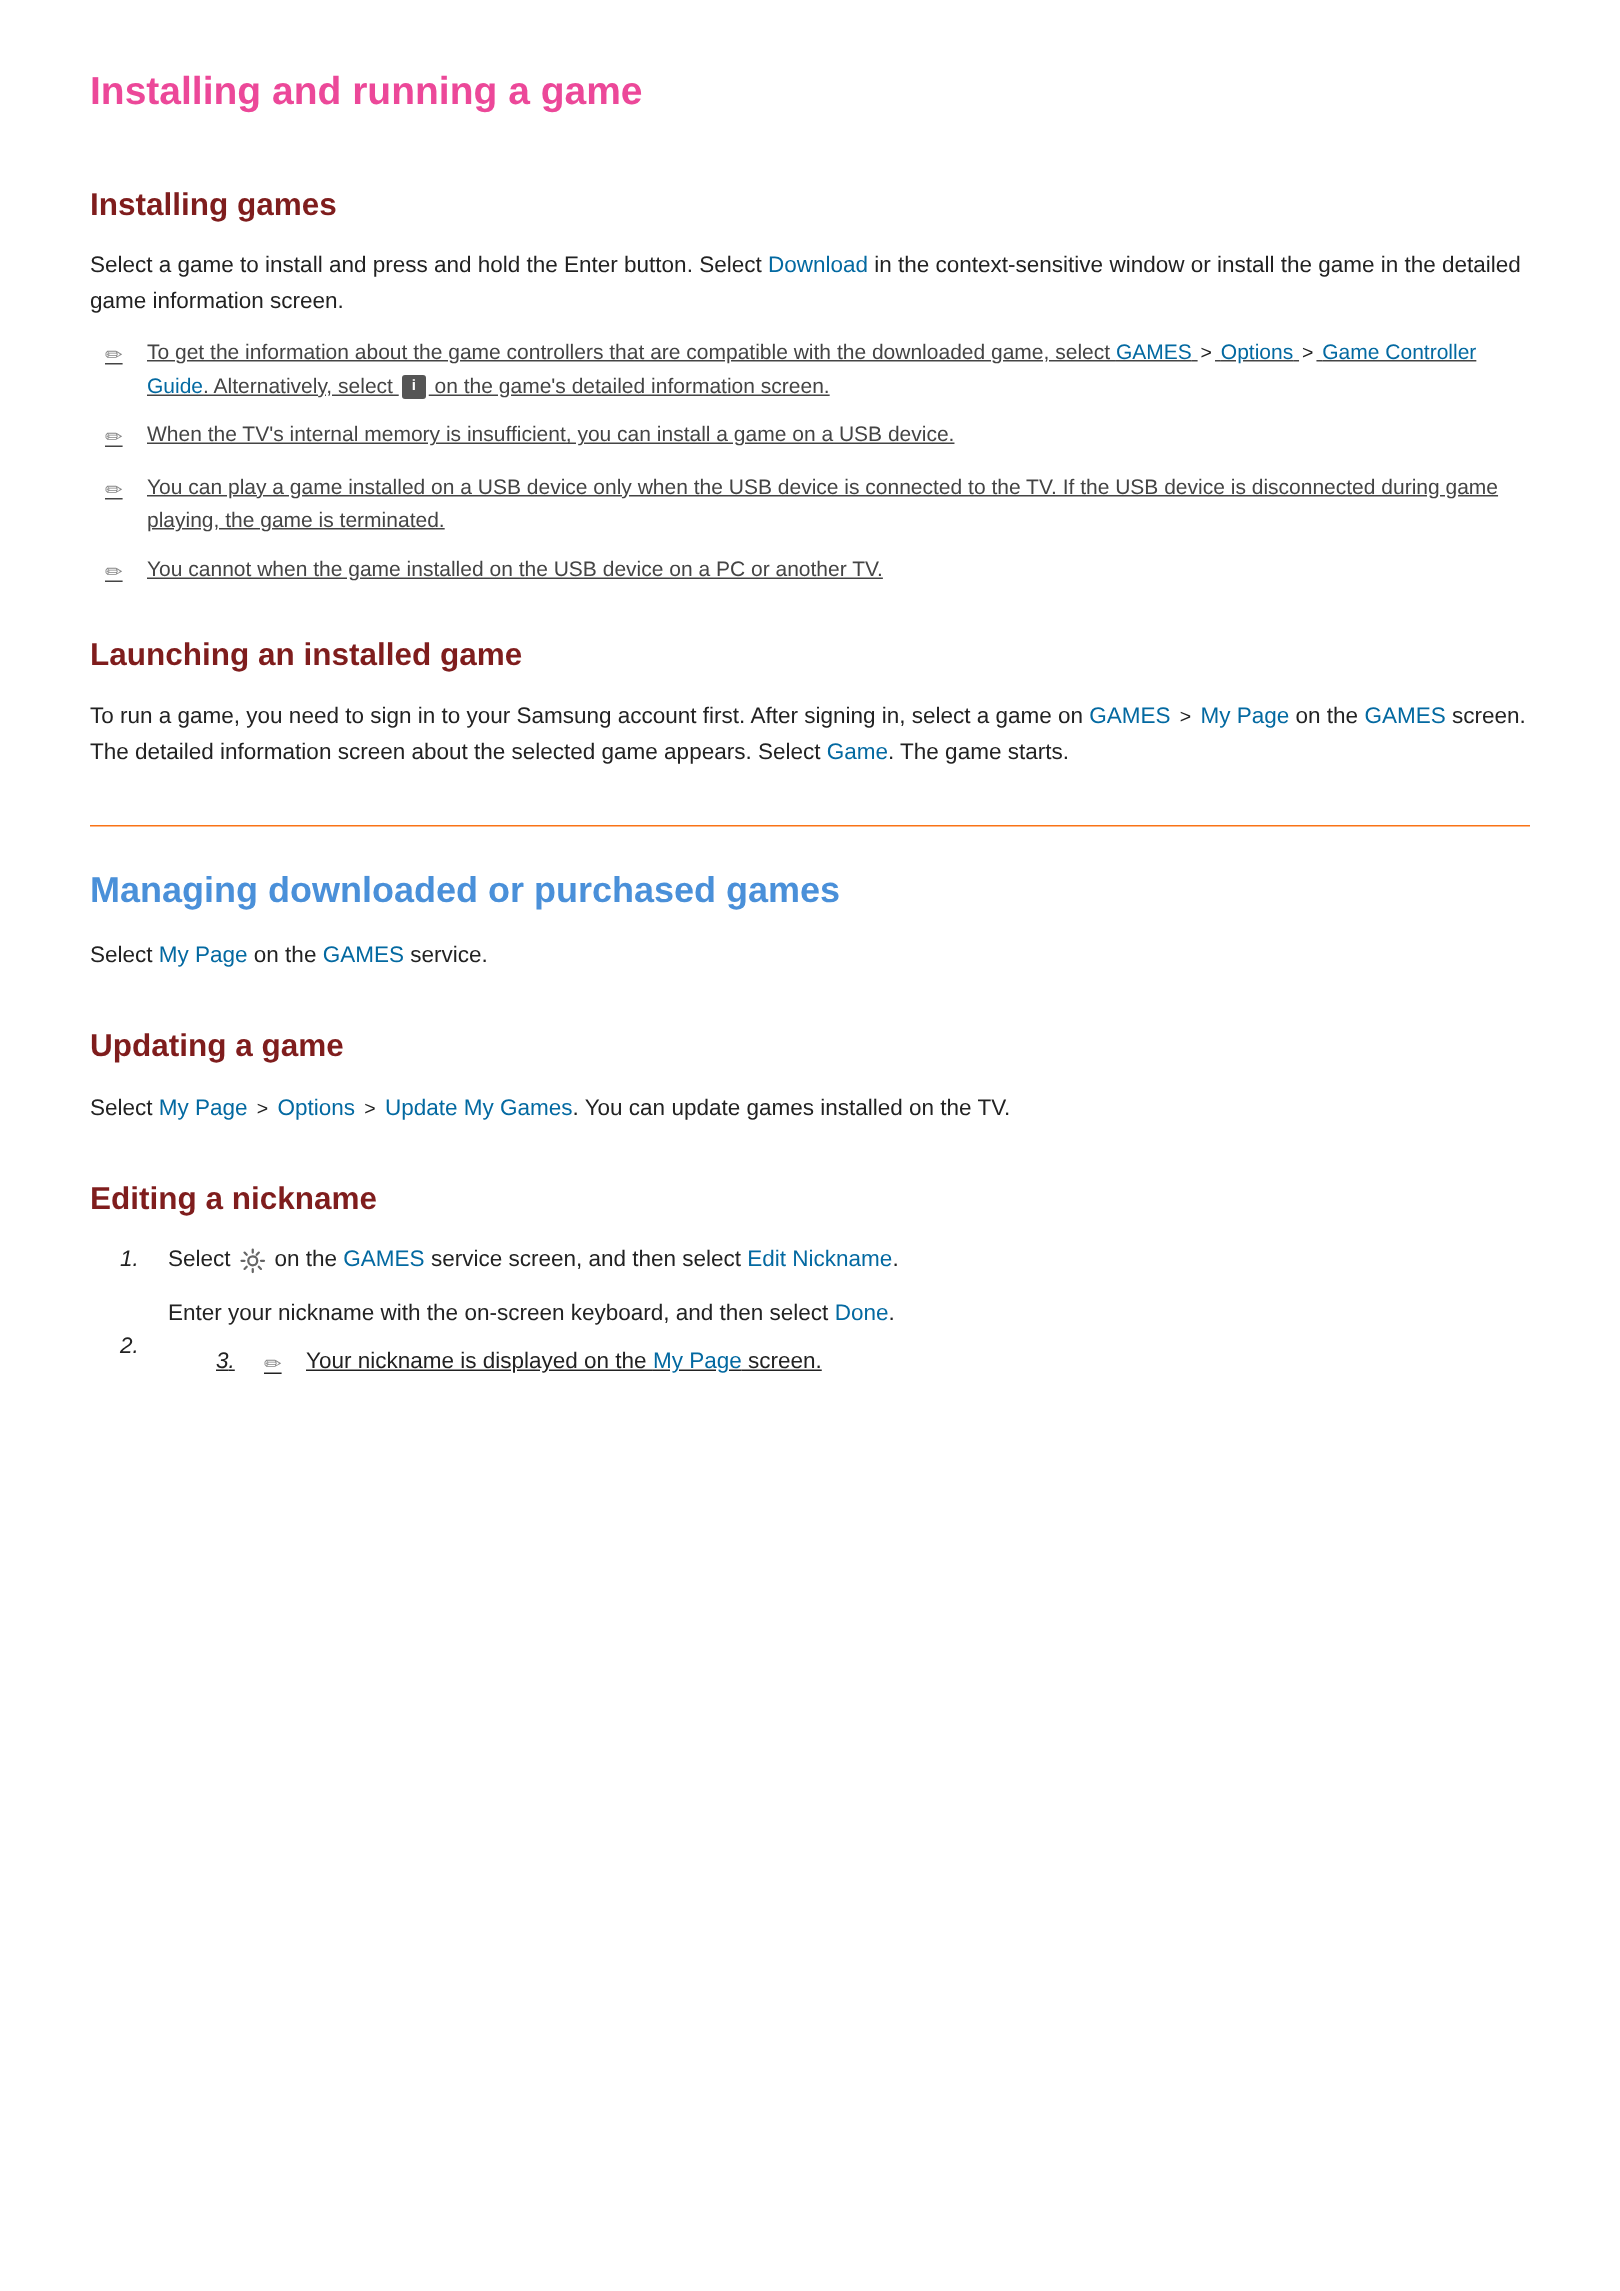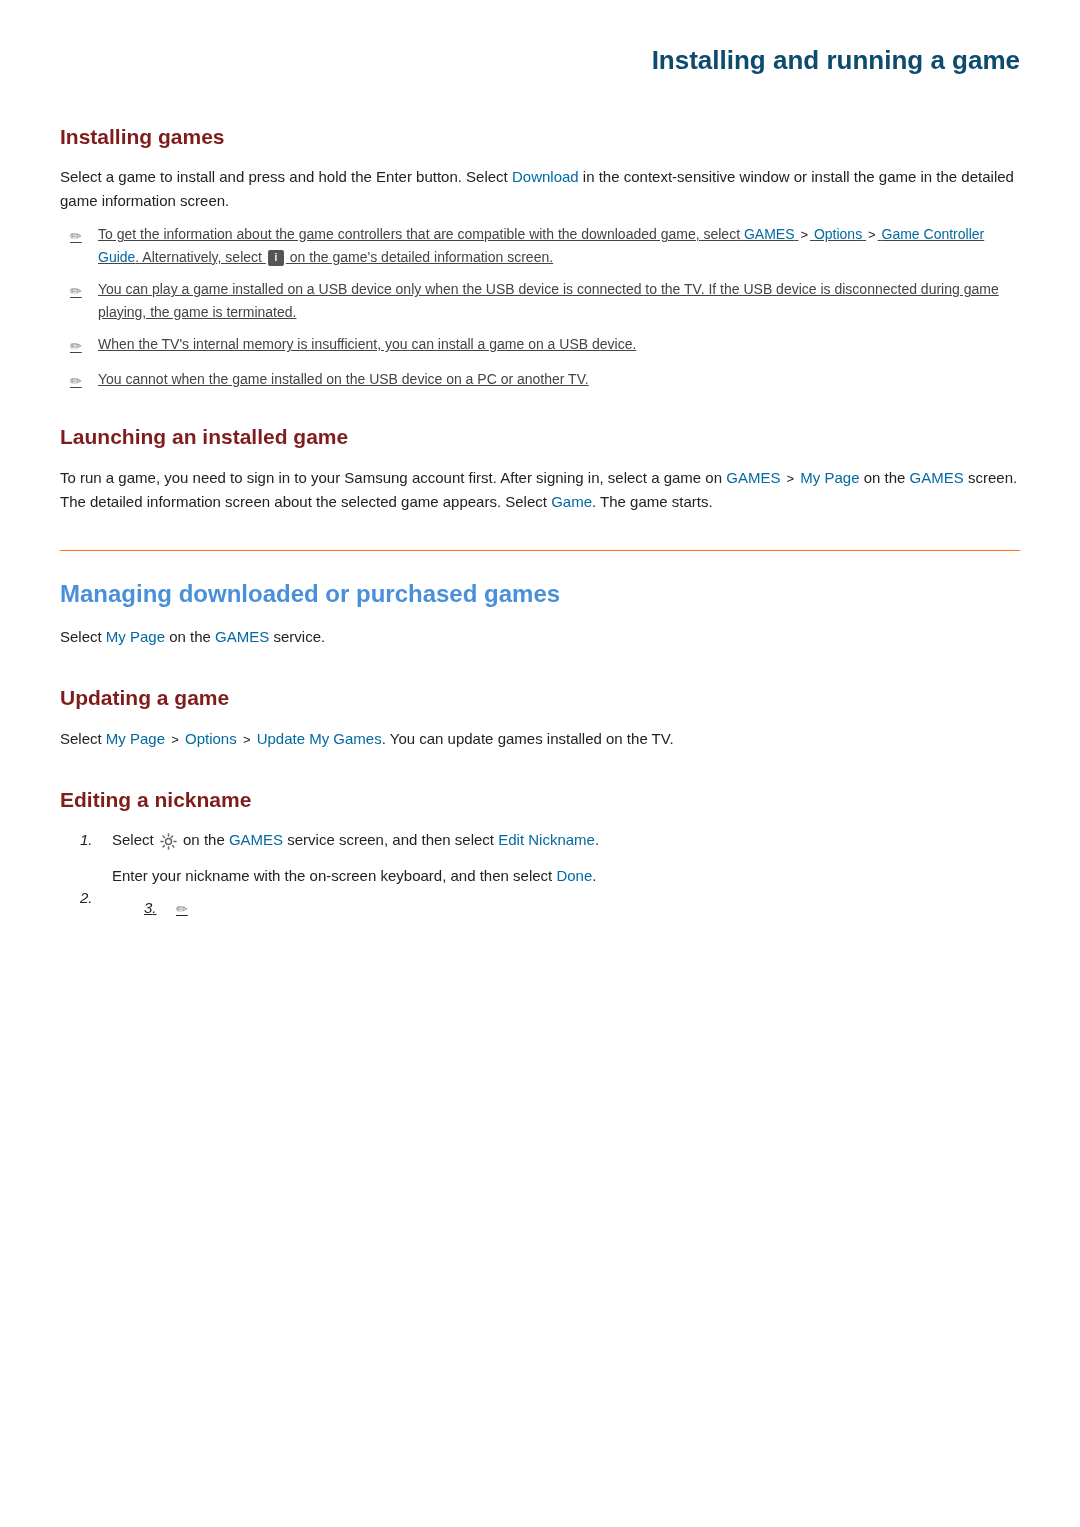--- a/index.html
+++ b/index.html
@@ -6,26 +6,25 @@
     body {
       background: #ffffff;
       font-family: Arial, sans-serif;
       font-size: 15px;
       color: #222222;
       padding: 40px 60px;
       max-width: 1080px;
       line-height: 1.6;
     }
     h1.page-title {
-      color: #0c4a6e;
+      color: #ec4899;
       font-size: 26px;
       font-weight: bold;
       margin-bottom: 30px;
       padding-bottom: 8px;
-      text-align: right;
     }
     h2.section-title {
       color: #7f1d1d;
       font-size: 21px;
       font-weight: bold;
       margin-bottom: 12px;
       margin-top: 28px;
     }
     h2.section-title-large {
       color: #4a90d9;
@@ -127,25 +126,25 @@
       <span class="chevron"> &gt; </span>
       <a class="link" href="#">Game Controller Guide</a>. Alternatively, select 
       <span style="display:inline-block;width:16px;height:16px;background:#555;border-radius:2px;vertical-align:middle;margin:0 2px;position:relative;">
         <span style="color:white;font-size:10px;font-weight:bold;position:absolute;left:50%;top:50%;transform:translate(-50%,-50%);">i</span>
       </span>
       on the game's detailed information screen.
     </span>
   </li>
   <li>
     <span class="note-icon pencil-icon"></span>
+    <span>When the TV's internal memory is insufficient, you can install a game on a USB device.</span>
+  </li>
+  <li>
+    <span class="note-icon pencil-icon"></span>
     <span>You can play a game installed on a USB device only when the USB device is connected to the TV. If the USB device is disconnected during game playing, the game is terminated.</span>
-  </li>
-  <li>
-    <span class="note-icon pencil-icon"></span>
-    <span>When the TV's internal memory is insufficient, you can install a game on a USB device.</span>
   </li>
   <li>
     <span class="note-icon pencil-icon"></span>
     <span>You cannot when the game installed on the USB device on a PC or another TV.</span>
   </li>
 </ul>
 
 <h2 class="section-title" style="">Launching an installed game</h2>
 
 <p class="body-text">
@@ -199,18 +198,23 @@
     </span>
   </li>
   <li>
     <span>
       Enter your nickname with the on-screen keyboard, and then select 
       <a class="link" href="#">Done</a>.
       <div class="sub-note" style="margin-top:8px;">
         <ul class="note-list" style="margin:0;">
           <li>
             <span class="note-icon pencil-icon"></span>
+            <span>
+              Your nickname is displayed on the 
+              <a class="link" href="#">My Page</a>
+              screen.
+            </span>
           </li>
         </ul>
       </div>
     </span>
   </li>
 </ol>
 
 </body></html>

